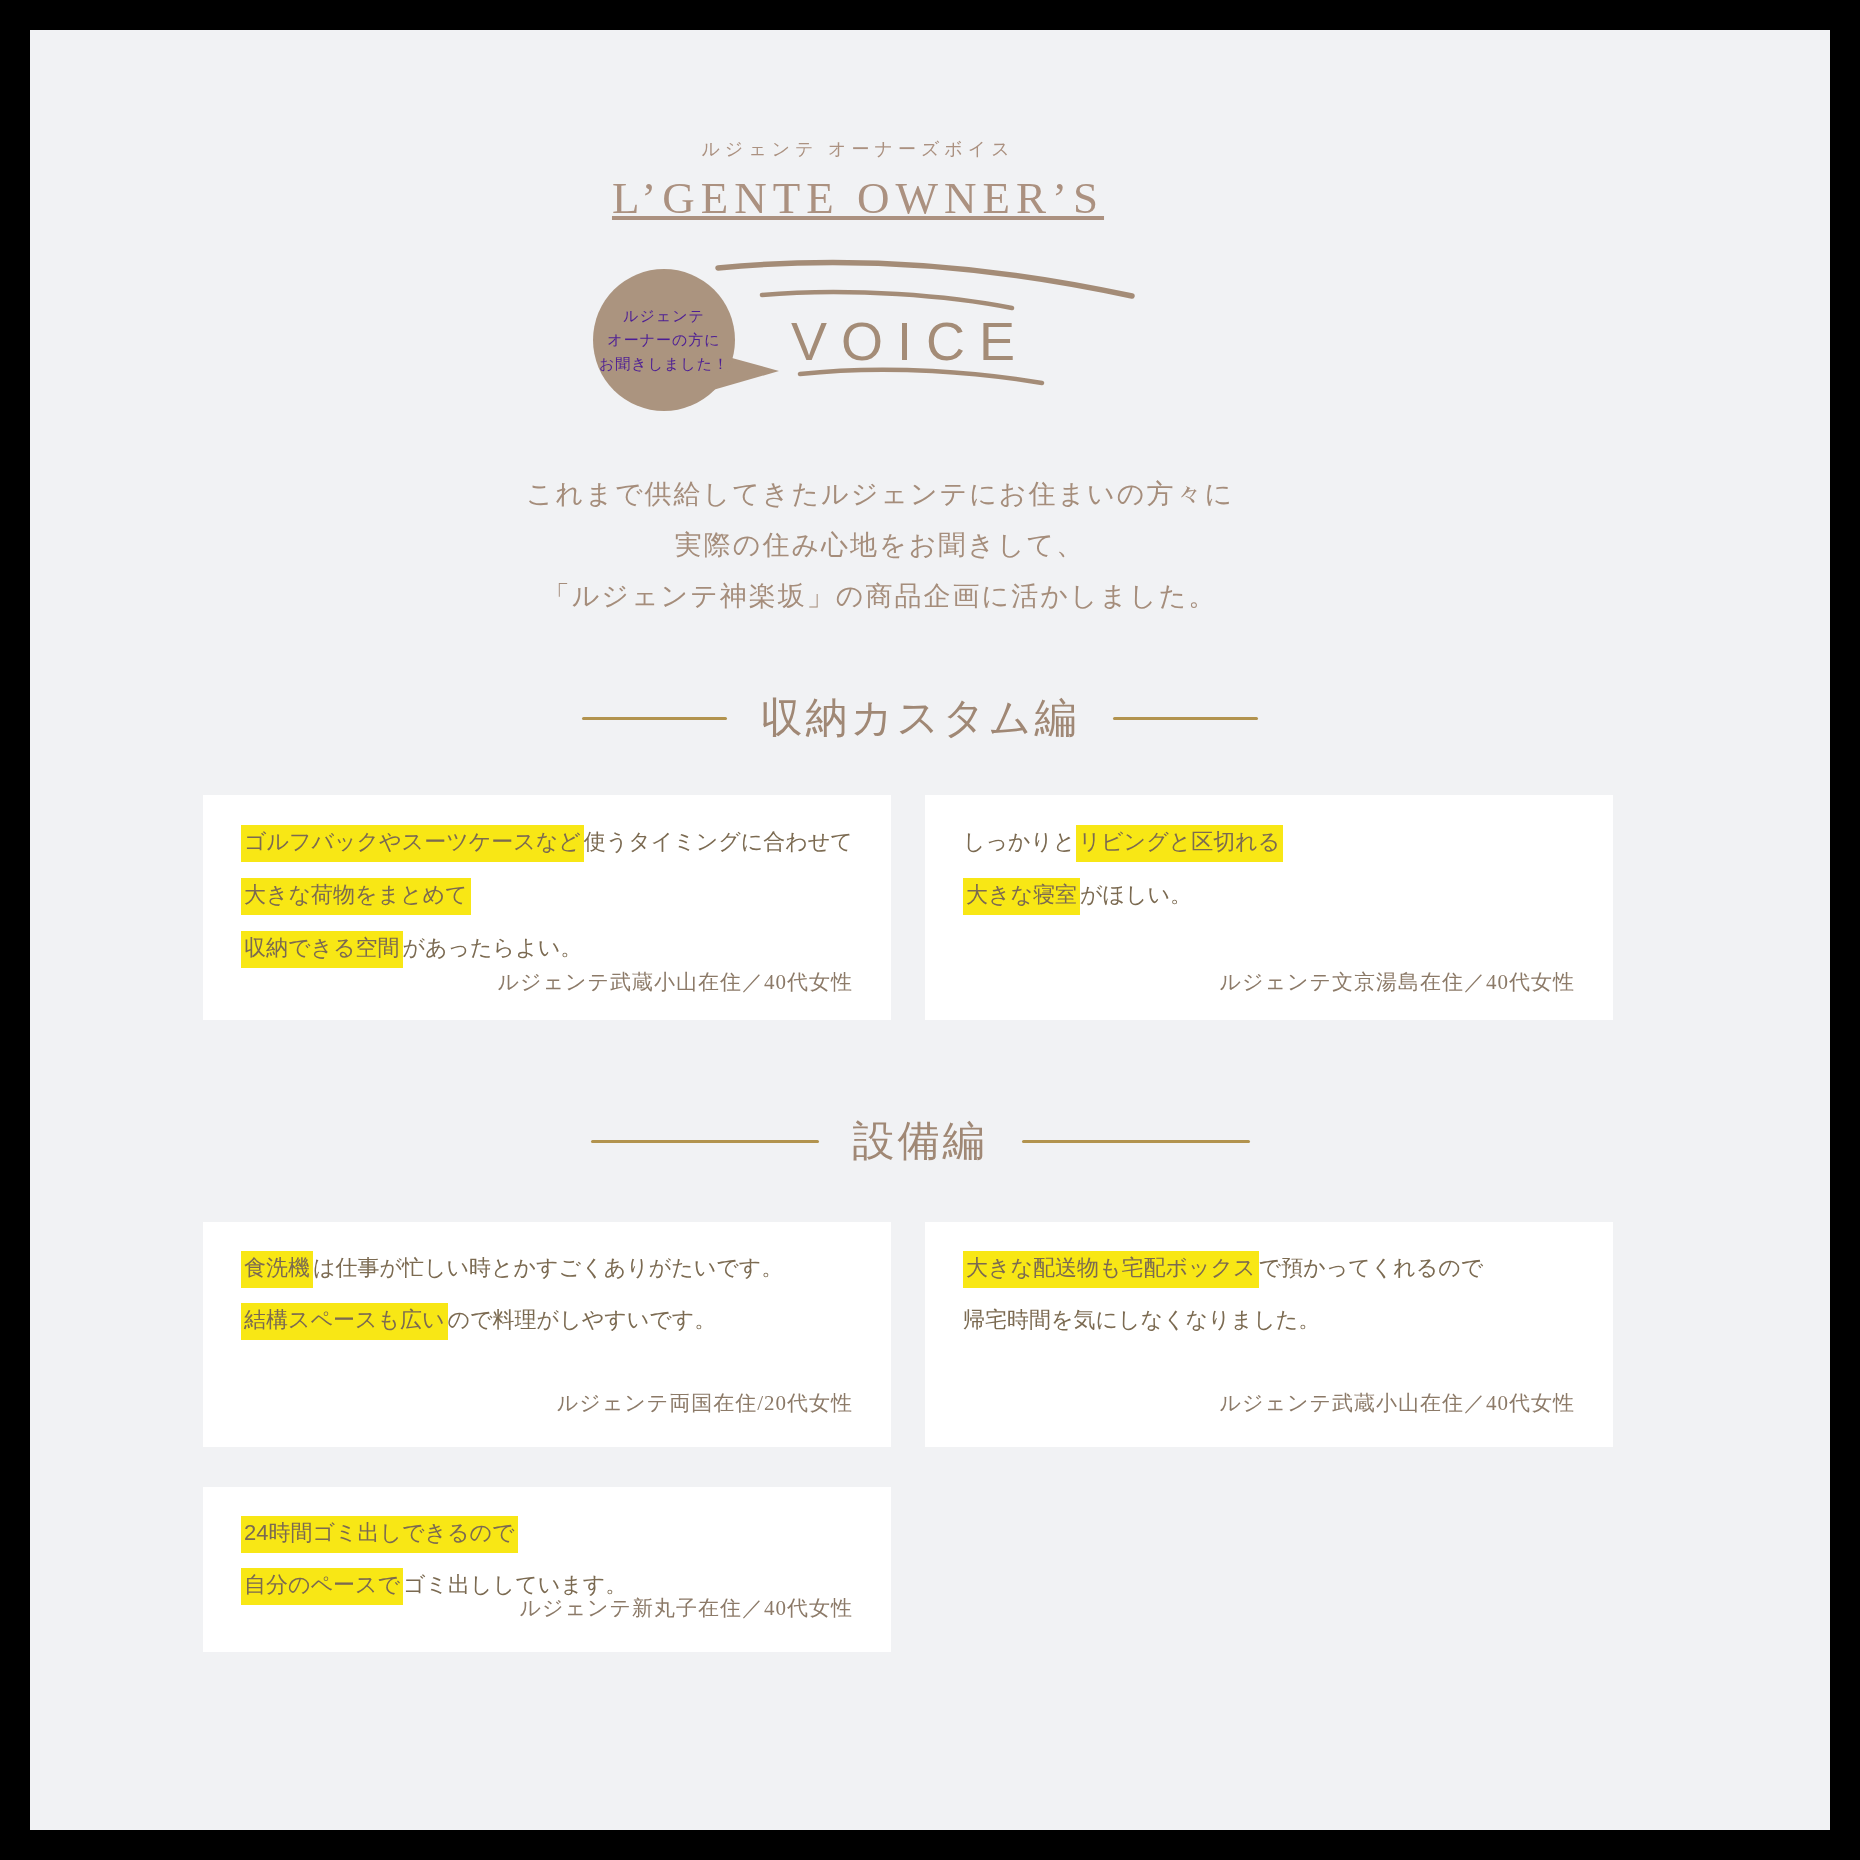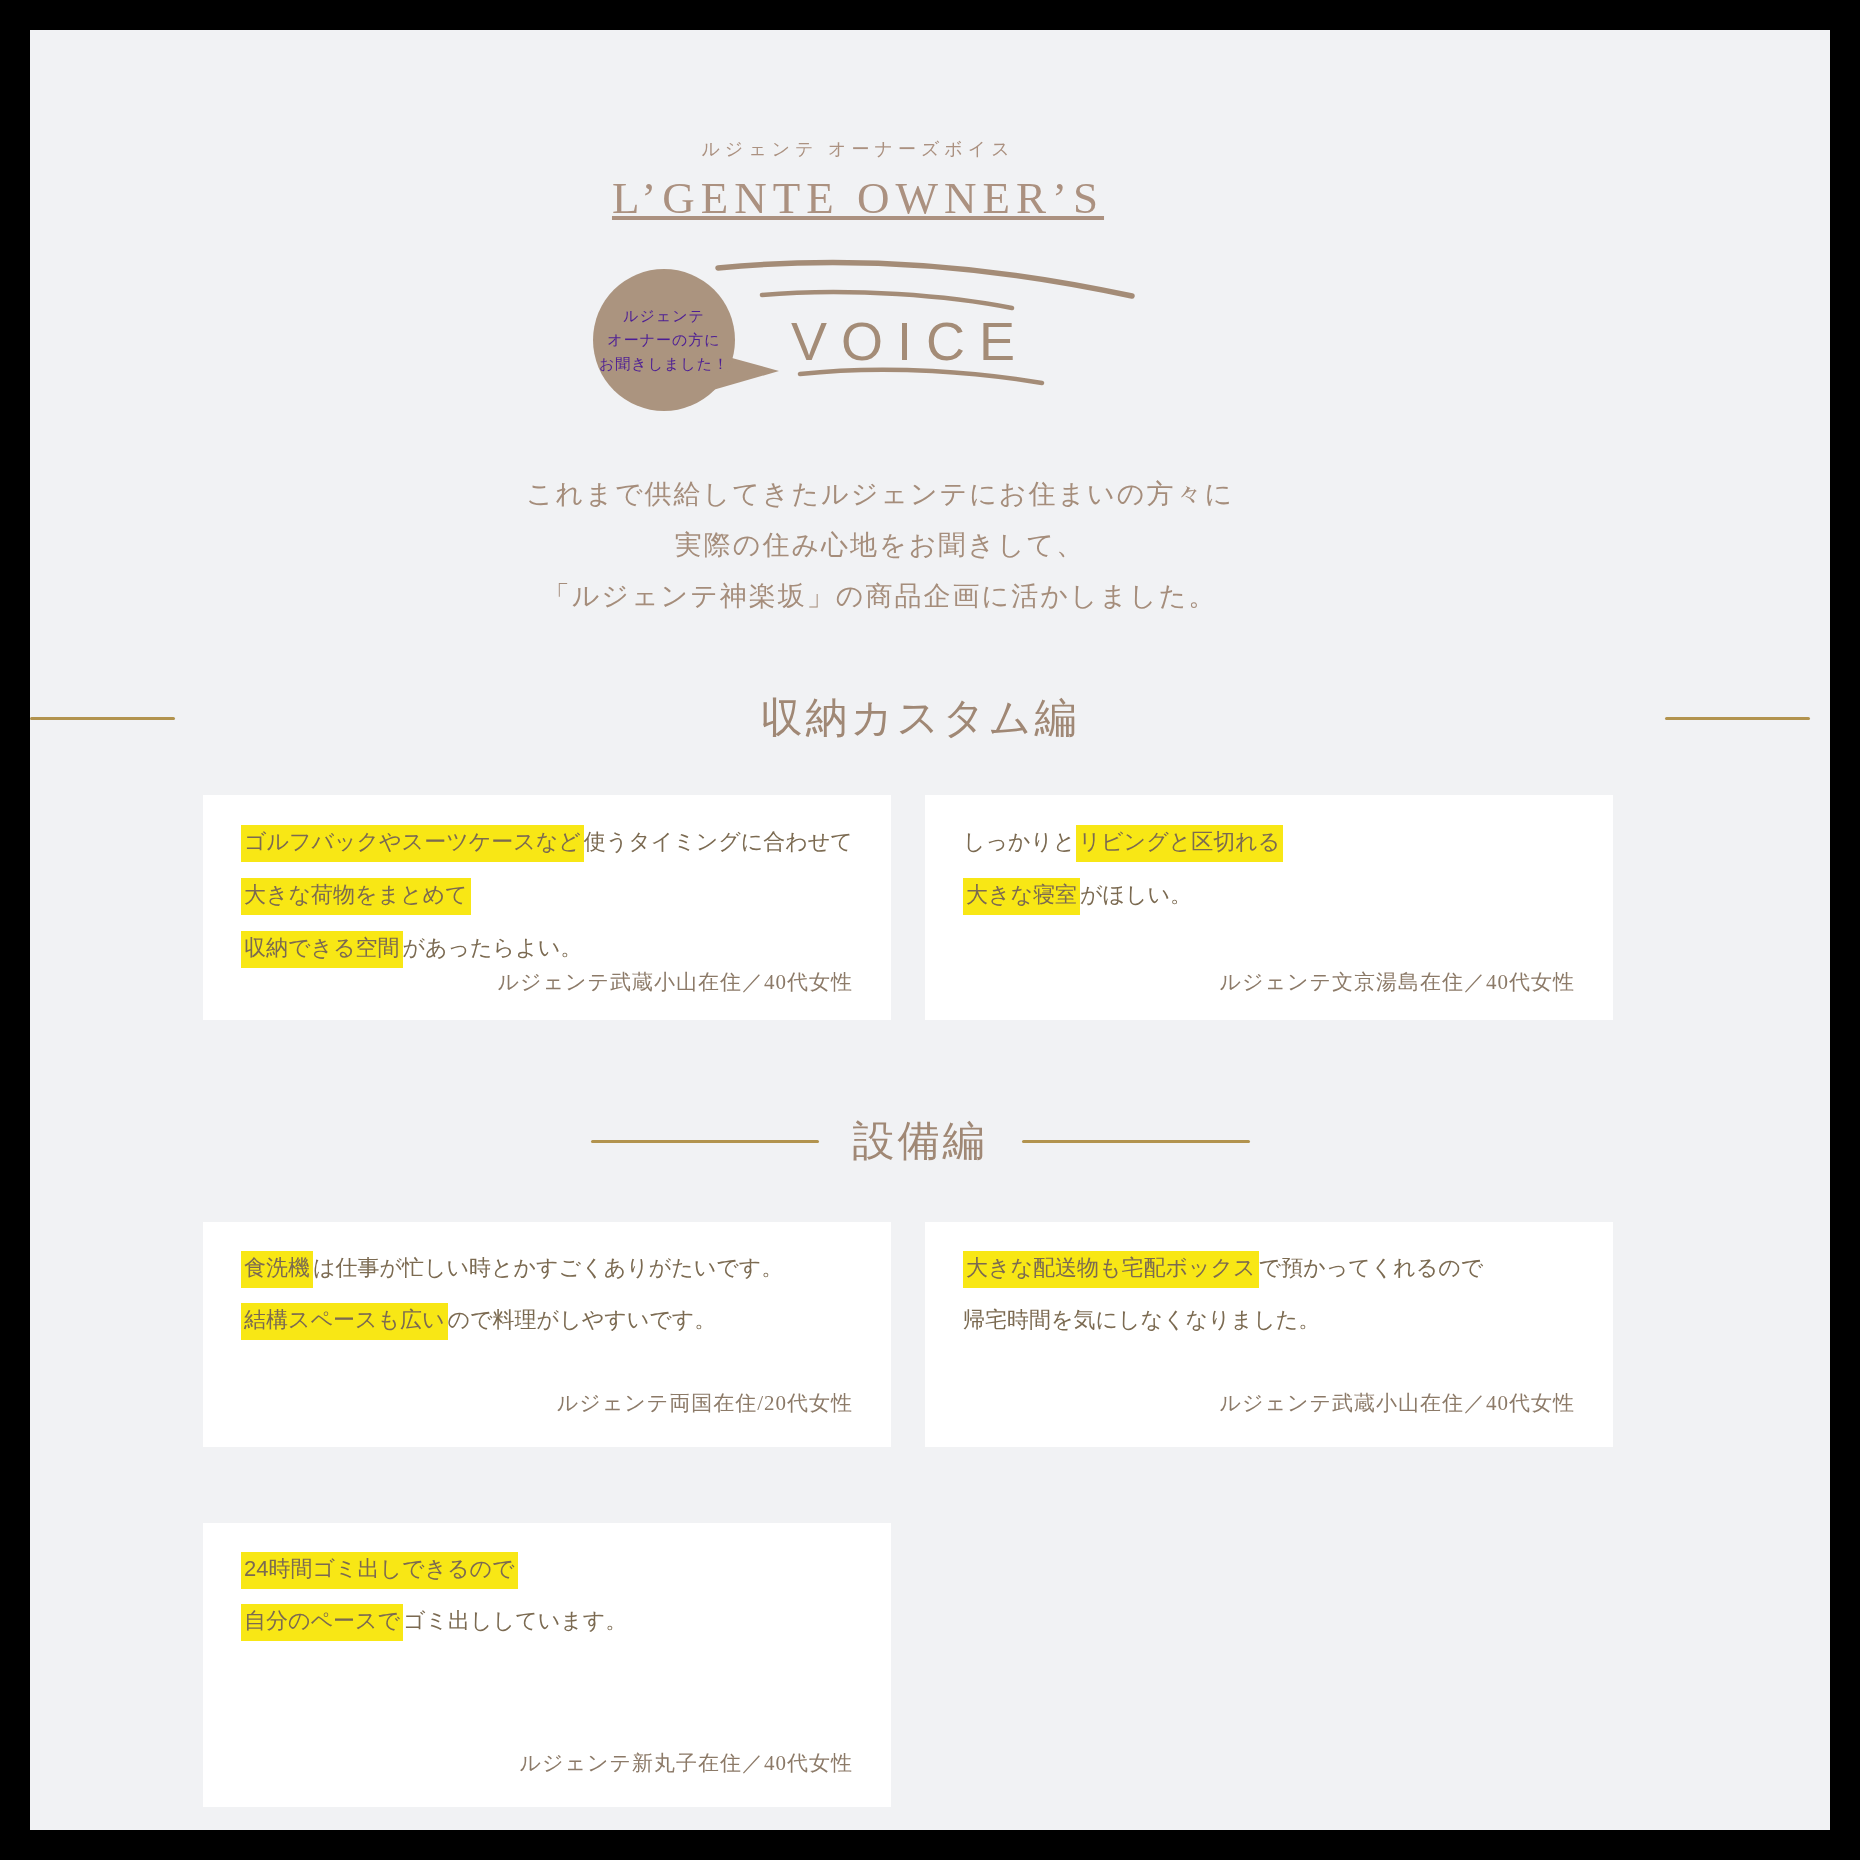--- a/index.html
+++ b/index.html
@@ -25,31 +25,31 @@
   .voice{position:absolute;left:880px;top:280px;transform:translateX(-50%);
     font-family:"Liberation Sans","DejaVu Sans",sans-serif;font-weight:300;
     font-size:54px;letter-spacing:14px;color:var(--deco);white-space:nowrap;text-align:center;}
 
   .intro{position:absolute;left:850px;top:439px;transform:translateX(-50%);
     text-align:center;font-size:27px;line-height:51px;letter-spacing:2px;
     color:var(--intro);white-space:nowrap;}
 
   .sec{position:absolute;left:0;width:1780px;height:60px;display:flex;
     justify-content:center;align-items:center;gap:34px;}
-  .sec1{top:658px;justify-content:space-between;}
+  .sec1{top:658px;}
   .sec2{top:1081px;}
   .sec-label{font-size:42px;letter-spacing:3px;color:var(--sect);white-space:nowrap;}
   .gline{display:inline-block;height:3px;background:var(--gold);border-radius:2px;}
   .sec1 .gline{width:145px;}
   .sec2 .gline{width:228px;}
 
   .card{position:absolute;width:688px;background:var(--card);}
   .r1{top:765px;height:225px;}
   .r2{top:1192px;height:225px;}
-  .r3{top:1457px;height:284px;margin-top:36px;}
+  .r3{top:1457px;height:165px;}
   .cl{left:173px;}
   .cr{left:895px;}
 
   .hand{padding:20px 38px 0 38px;
     font-family:"Liberation Sans","DejaVu Sans",sans-serif;
     color:var(--hand);font-size:22px;}
   .r2 .hand,.r3 .hand{}
   .hline{line-height:53px;white-space:nowrap;}
   .r2 .hline,.r3 .hline{line-height:52px;}
   .seg{color:var(--hand);}

